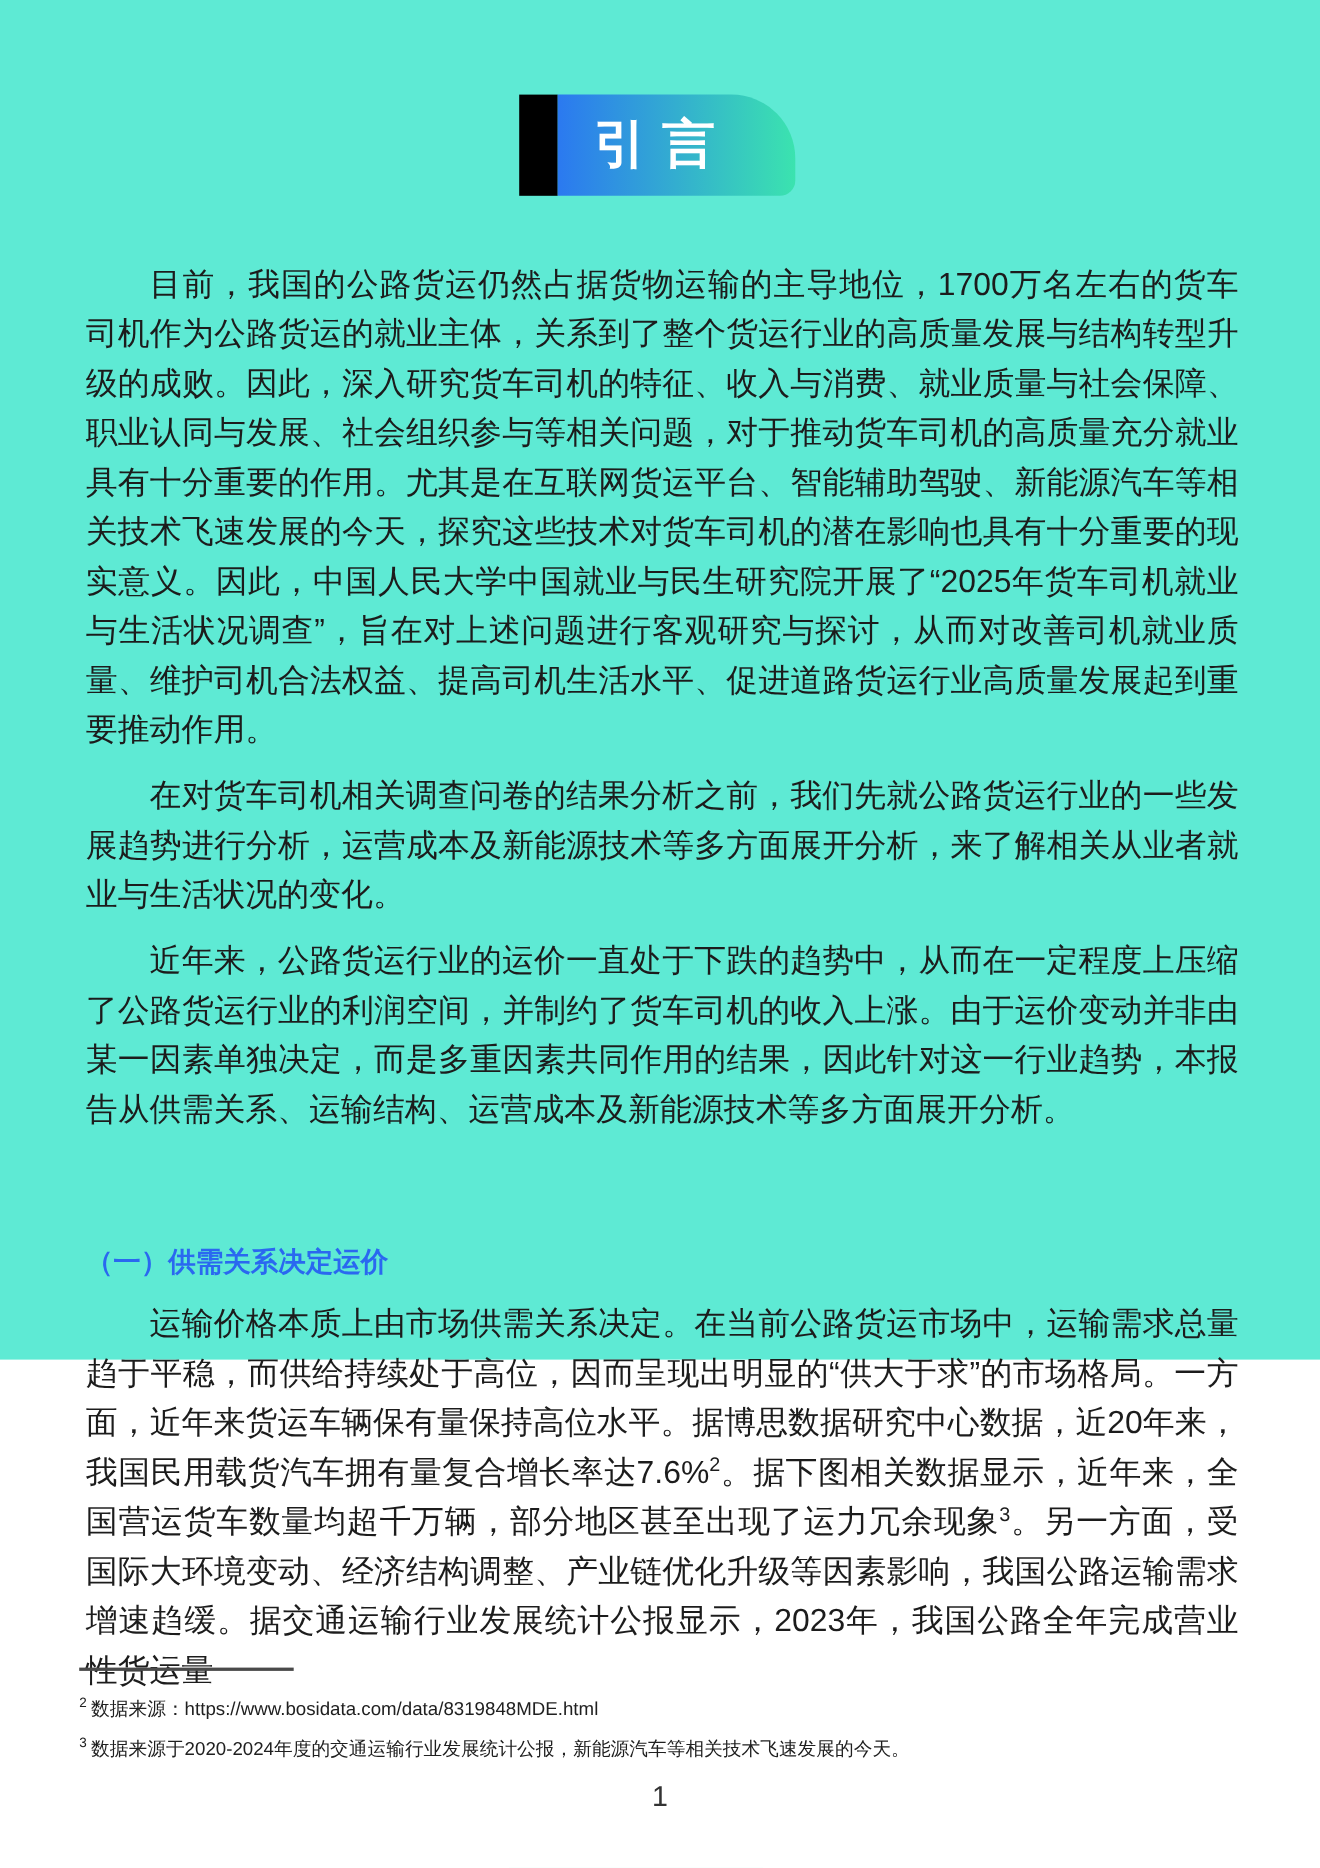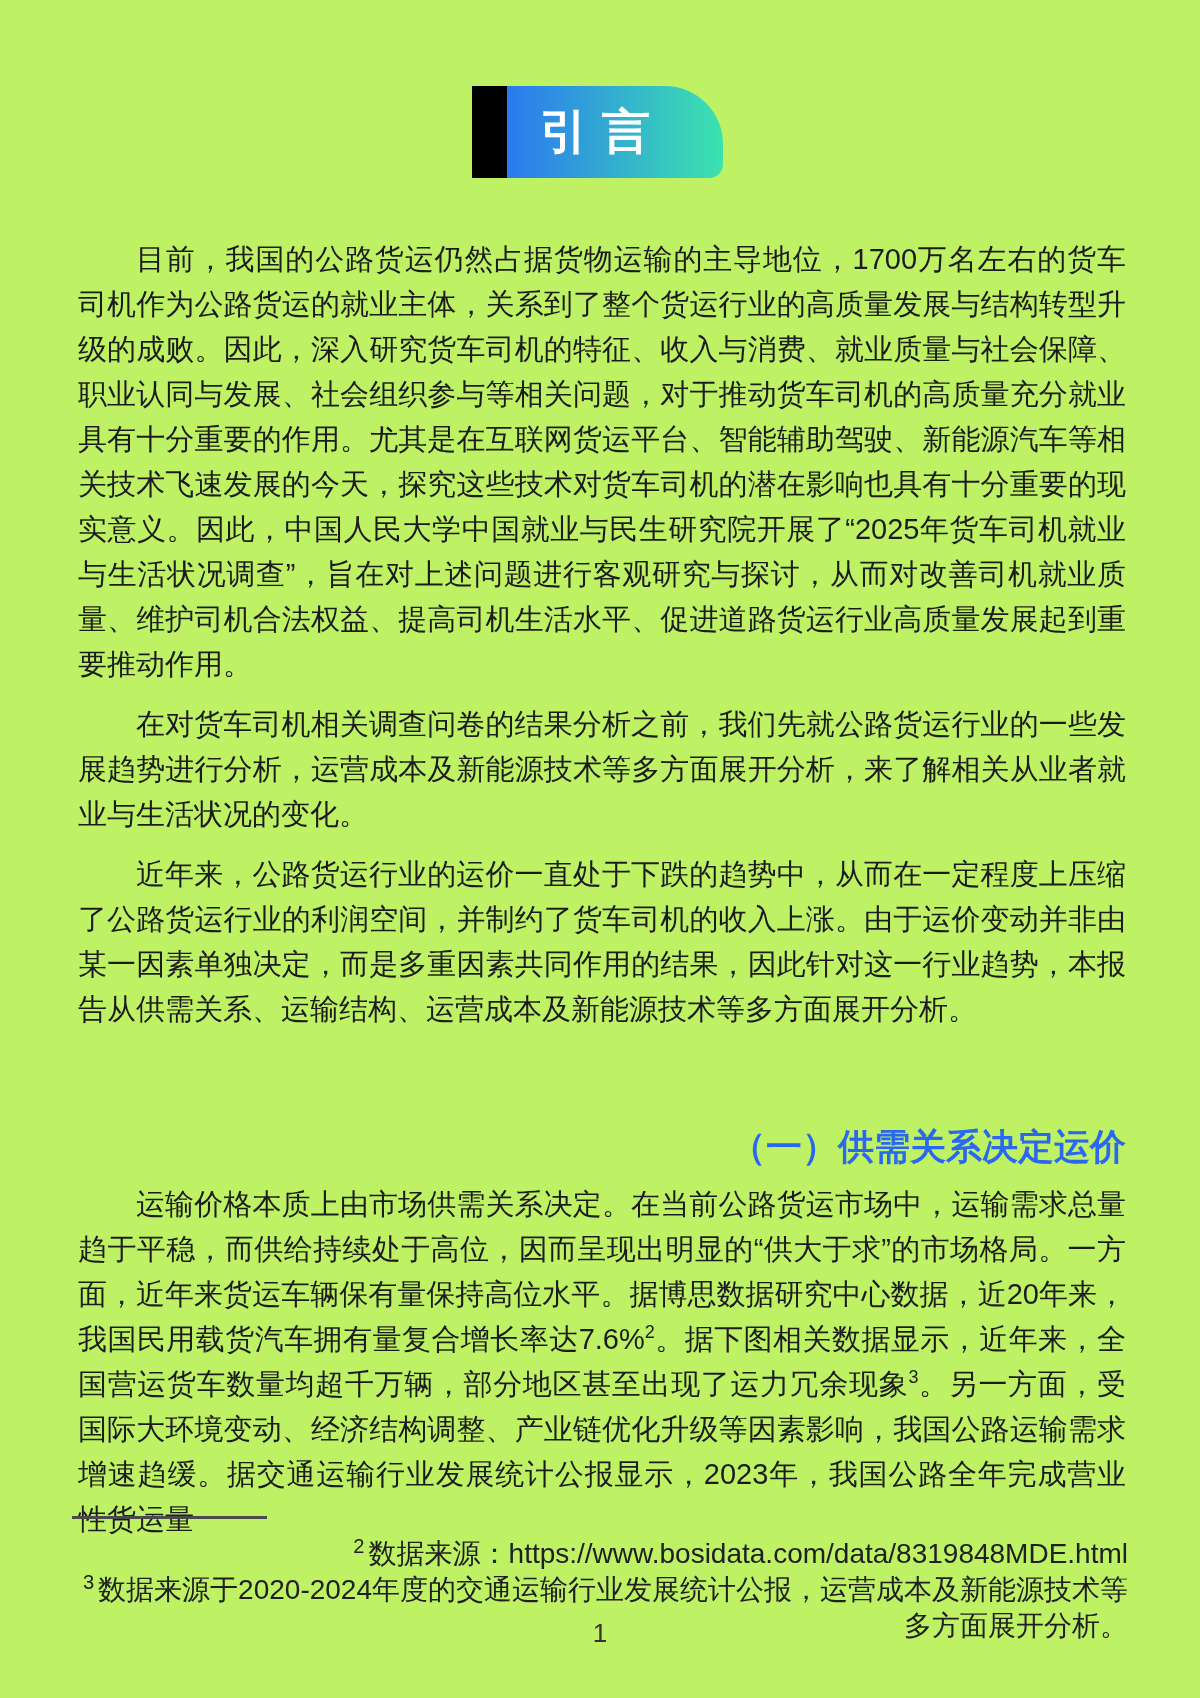--- a/index.html
+++ b/index.html
@@ -9,22 +9,22 @@
   }
   body {
     width: 1200px;
     height: 1698px;
     overflow: hidden;
     font-family: "Liberation Sans", sans-serif;
   }
   .page {
     position: relative;
     width: 1200px;
-    height: 1698px;
-    background: #bef264;
+    height: 1236px;
+    background: #5eead4;
   }
 
   
   .badge-row {
     position: absolute;
     top: 86px;
     left: 472px;
     display: flex;
     height: 92px;
   }
@@ -69,46 +69,46 @@
     text-indent: 2em;
   }
   .content p.para:last-child { margin-bottom: 0; }
   .content sup {
     font-size: 0.62em;
     line-height: 0;
     vertical-align: super;
   }
   .section-heading {
     margin: 94px 0 14px 0;
-    font-size: 36px;
+    font-size: 25px;
     line-height: 42px;
     font-weight: 700;
     color: var(--heading-blue, #2A68F0);
-    text-align: right;
+    text-align: left;
     text-indent: 0;
   }
 
   
   .footnote-area {
     position: absolute;
     left: 72px;
     top: 1516px;
     width: 1056px;
     color: #202020;
   }
   .footnote-rule {
     width: 195px;
     height: 3px;
     background: #4a4a4a;
     margin-bottom: 17px;
   }
   .footnote {
-    font-size: 28px;
+    font-size: 17px;
     line-height: 36px;
-    text-align: right;
+    text-align: left;
   }
   .footnote sup {
     font-size: 0.72em;
     line-height: 0;
     vertical-align: super;
     margin-right: 4px;
   }
 
   
   .page-number {
@@ -142,19 +142,19 @@
     <h2 class="section-heading">（一）供需关系决定运价</h2>
     <div id="section-paragraphs">
         <p class="para">运输价格本质上由市场供需关系决定。在当前公路货运市场中，运输需求总量趋于平稳，而供给持续处于高位，因而呈现出明显的“供大于求”的市场格局。一方面，近年来货运车辆保有量保持高位水平。据博思数据研究中心数据，近20年来，我国民用载货汽车拥有量复合增长率达7.6%<sup>2</sup>。据下图相关数据显示，近年来，全国营运货车数量均超千万辆，部分地区甚至出现了运力冗余现象<sup>3</sup>。另一方面，受国际大环境变动、经济结构调整、产业链优化升级等因素影响，我国公路运输需求增速趋缓。据交通运输行业发展统计公报显示，2023年，我国公路全年完成营业性货运量</p>
       </div>
   </div>
 
   <div class="footnote-area">
     <div class="footnote-rule"></div>
     <div id="footnotes">
         <div class="footnote"><sup>2</sup><span>数据来源：https://www.bosidata.com/data/8319848MDE.html</span></div>
-        <div class="footnote"><sup>3</sup><span>数据来源于2020-2024年度的交通运输行业发展统计公报，运营成本及新能源技术等多方面展开分析。</span></div>
+        <div class="footnote"><sup>3</sup><span>数据来源于2020-2024年度的交通运输行业发展统计公报，新能源汽车等相关技术飞速发展的今天。</span></div>
       </div>
   </div>
 
   <div class="page-number">1</div>
 
 </div>
 
 </body></html>

